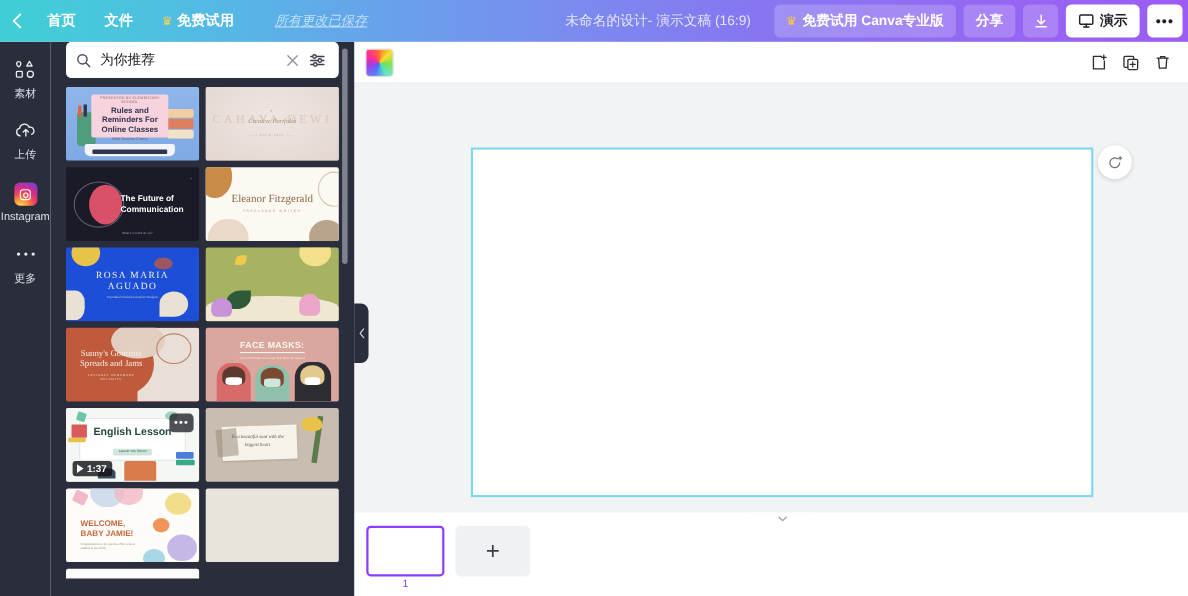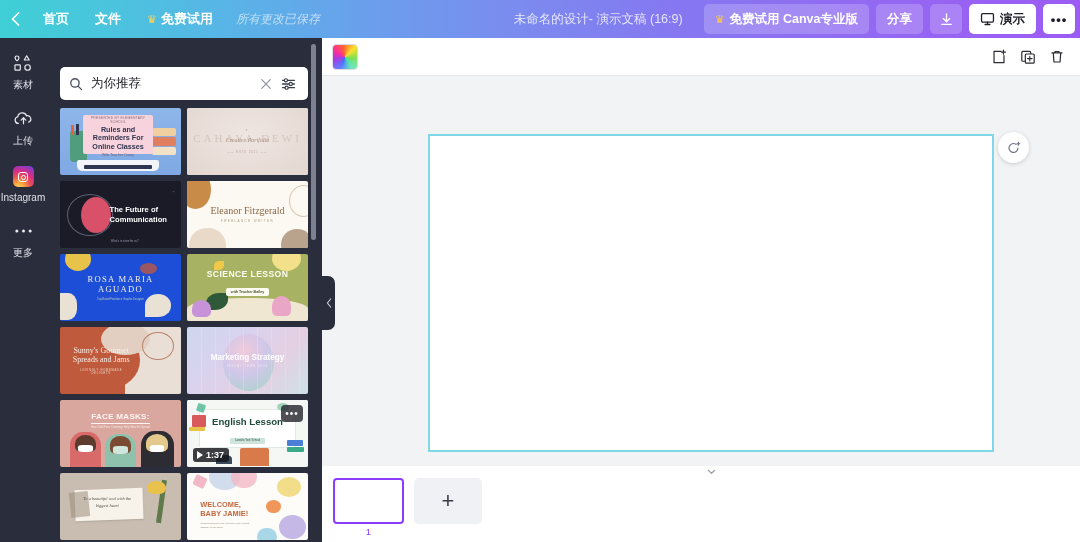--- a/index.html
+++ b/index.html
@@ -28,21 +28,21 @@
     height: 52px; display: flex; align-items: center; padding: 0 13px;
     color: #fff; font-size: 13px; font-weight: bold; cursor: pointer;
     white-space: nowrap;
   }
   .tb-item.crown::before {
     content: "♛"; color: #ffd34e; font-size: 11px; margin-right: 4px;
     font-weight: normal;
   }
   .tb-saved {
     color: rgba(255,255,255,0.62); font-size: 12px; font-style: italic;
-    margin-left: 10px; white-space: nowrap;
+    margin-left: 24px; white-space: nowrap; text-decoration: underline;
   }
   .tb-spacer { flex: 1; }
   .tb-right { display: flex; align-items: center; height: 100%; padding-right: 5px; }
   .tb-title {
     color: rgba(255,255,255,0.80); font-size: 12.5px; margin-right: 14px;
     white-space: nowrap;
   }
   .tb-btn {
     height: 30px; border-radius: 5px; display: flex; align-items: center;
     justify-content: center; padding: 0 11px; font-size: 12.5px;
@@ -87,21 +87,21 @@
   .ig-badge i::after {
     content: ""; position: absolute; left: 2.1px; top: 2.1px;
     width: 3.4px; height: 3.4px; border: 1.3px solid #fff; border-radius: 50%;
   }
 
   
   .panel {
     position: absolute; left: 46px; top: 38px; width: 276px; height: 504px;
     background: #2a2d3b; z-index: 35; overflow: hidden;
   }
-  .searchwrap { padding: 29px 14px 8px 14px; }
+  .searchwrap { padding: 0 14px 8px 14px; }
   .searchbox {
     height: 33px; background: #fff; border-radius: 5px; display: flex;
     align-items: center; padding: 0 9px;
   }
   .searchbox .sicon { color: #4a4d5c; display: flex; }
   .searchbox input {
     flex: 1; border: none; outline: none; font-size: 12.5px; color: #16161d;
     margin-left: 8px; font-family: inherit; background: transparent;
   }
   .searchbox .sbtn {
@@ -397,45 +397,33 @@
         </div>
       </div>
 
       <div class="thumb" style="background:#a8b263;">
         <div style="position:absolute;right:6%;top:-12%;width:24%;height:38%;border-radius:50%;background:#f2e08a;"></div>
         <div style="position:absolute;left:0;bottom:0;width:100%;height:34%;background:#efe7d2;border-radius:48% 48% 0 0;"></div>
         <div style="position:absolute;left:22%;top:10%;width:9%;height:14%;background:#f0c94a;border-radius:50% 0;"></div>
         <div style="position:absolute;left:16%;bottom:16%;width:18%;height:26%;background:#2f5a3a;border-radius:60% 0 60% 0;"></div>
         <div style="position:absolute;right:14%;bottom:8%;width:16%;height:30%;background:#eaa6c6;border-radius:50% 50% 26% 26%;"></div>
         <div style="position:absolute;left:4%;bottom:6%;width:16%;height:26%;background:#c792d8;border-radius:50% 50% 30% 30%;"></div>
-        <div class="tt" style="z-index:5;position:absolute;top:22%;left:0;width:100%;">
-          <div style="font-size:8.6px;font-weight:bold;color:#fdfbf2;letter-spacing:.4px;">SCIENCE LESSON</div>
-          <div style="display:inline-block;background:#fdfbf2;color:#4a5a2c;font-size:3.6px;font-weight:bold;padding:1.5px 5px;border-radius:2px;margin-top:3px;">with Teacher Bailey</div>
-        </div>
       </div>
 
       <div class="thumb" style="background:#c05a3c;">
         <div style="position:absolute;right:0;top:0;width:46%;height:100%;background:#eadfd6;"></div>
         <div style="position:absolute;left:14%;top:6%;width:52%;height:86%;border-radius:50%;background:#c05a3c;"></div>
         <div style="position:absolute;left:34%;top:-6%;width:40%;height:48%;border-radius:50%;background:#e3cfc2;"></div>
         <div style="position:absolute;right:6%;top:8%;width:26%;height:42%;border-radius:50%;border:0.8px solid #b8836a;"></div>
         <div class="tt" style="z-index:5;position:absolute;left:3%;width:62%;text-align:center;">
           <div style="font-family:'Liberation Serif',serif;font-size:8px;color:#f6ece4;line-height:1.22;">Sunny's Gourmet Spreads and Jams</div>
           <div style="font-size:2.6px;color:#ecd9cd;letter-spacing:.8px;margin-top:4px;">LOVINGLY HOMEMADE DELIGHTS</div>
         </div>
       </div>
 
-      <div class="thumb" style="background:linear-gradient(135deg,#cfd6ee 0%,#d9d2ee 35%,#e4cfe2 65%,#cfe0e6 100%);">
-        <div style="position:absolute;left:30%;top:10%;width:42%;height:86%;border-radius:50%;background:radial-gradient(circle at 40% 30%, #f2c9d8 0%, #cfc6ea 45%, #9fd6c4 100%);opacity:.9;"></div>
-        <div style="position:absolute;left:0;top:0;width:100%;height:100%;background:repeating-linear-gradient(90deg, rgba(255,255,255,0.15) 0 1px, transparent 1px 14px);"></div>
-        <div class="tt" style="z-index:5;">
-          <div style="font-size:8.2px;font-weight:bold;color:#fff;">Marketing Strategy</div>
-          <div style="font-size:2.8px;color:#f0eaf4;letter-spacing:1px;margin-top:3px;">FISCAL YEAR 2024</div>
-        </div>
-      </div>
 
       <div class="thumb" style="background:#d9a79e;">
         <div style="position:absolute;left:8%;bottom:0;width:26%;height:52%;background:#d86a6a;border-radius:40% 40% 0 0;"></div>
         <div style="position:absolute;left:12%;bottom:22%;width:18%;height:26%;background:#5d3a2e;border-radius:50% 50% 30% 30%;"></div>
         <div style="position:absolute;left:15%;bottom:22%;width:12%;height:11%;background:#fff;border-radius:30%;"></div>
         <div style="position:absolute;left:37%;bottom:0;width:26%;height:50%;background:#8fc2ad;border-radius:40% 40% 0 0;"></div>
         <div style="position:absolute;left:41%;bottom:20%;width:18%;height:26%;background:#7a4a33;border-radius:50% 50% 30% 30%;"></div>
         <div style="position:absolute;left:44%;bottom:20%;width:12%;height:11%;background:#cfe6dc;border-radius:30%;"></div>
         <div style="position:absolute;right:6%;bottom:0;width:27%;height:54%;background:#2e2c33;border-radius:40% 40% 0 0;"></div>
         <div style="position:absolute;right:11%;bottom:22%;width:18%;height:28%;background:#e4c98d;border-radius:50% 50% 30% 30%;"></div>

